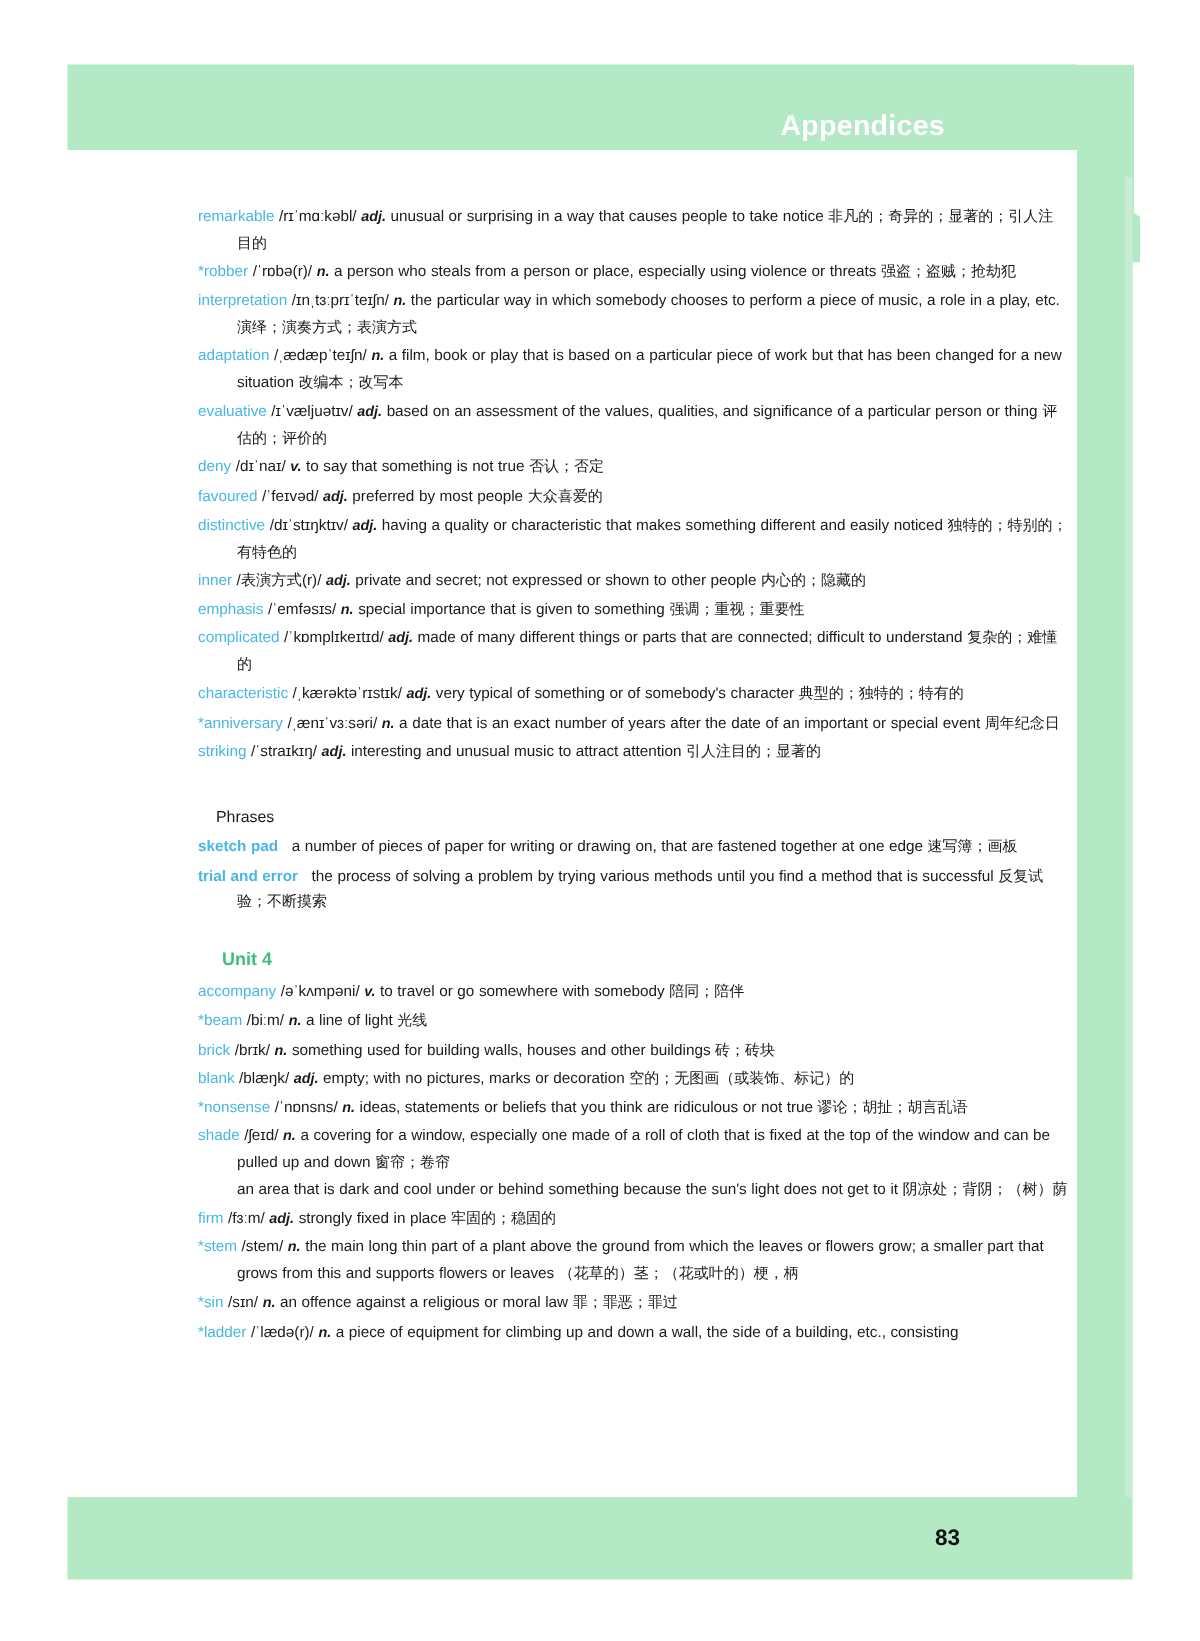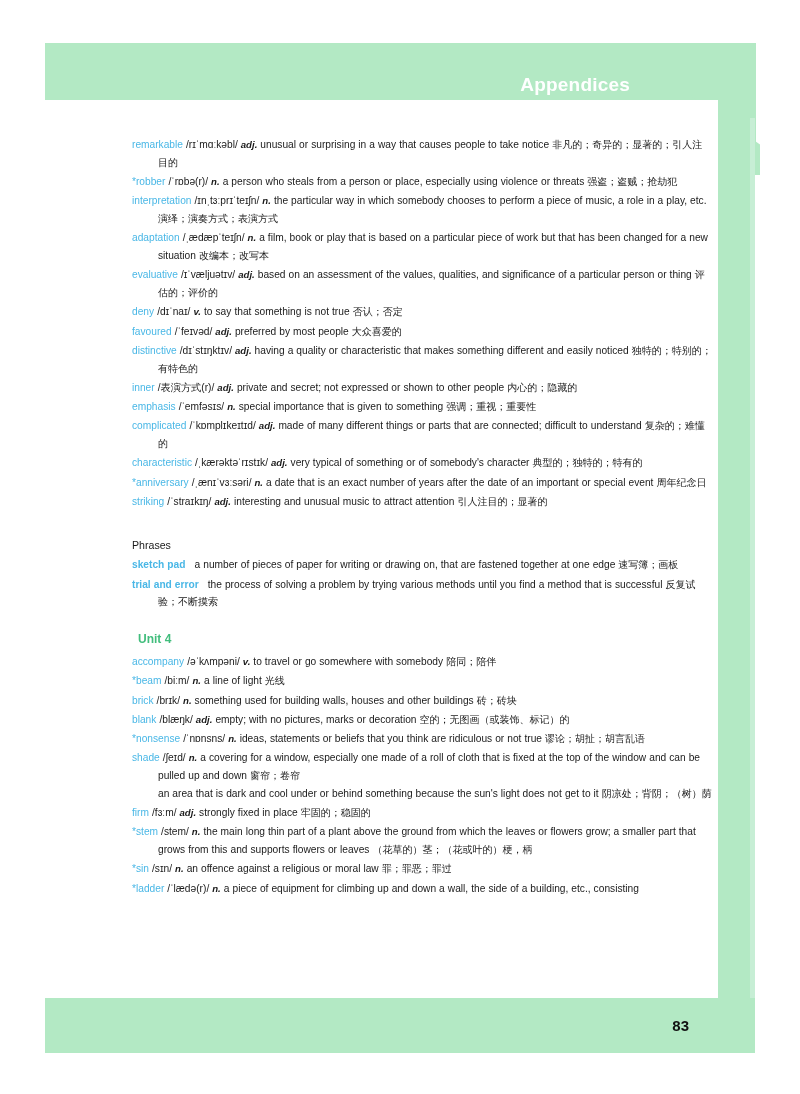--- a/index.html
+++ b/index.html
@@ -46,21 +46,21 @@
     background:#c7eed5;
   }
   
   .ftr-band{
     position:absolute;left:45px;top:998px;width:710px;height:55px;
     background:#b3e9c4;
   }
   .page-num{
     position:absolute;left:45px;top:998px;width:710px;height:55px;
     display:flex;align-items:center;justify-content:flex-end;
-    padding-right:66px;box-sizing:border-box;
+    padding-right:115px;box-sizing:border-box;
     color:#111111;font-weight:bold;font-size:15px;
   }
   
   .content-mask{
     position:absolute;left:45px;top:100px;width:673px;height:898px;
     background:#ffffff;
   }
 
   
   .body{
@@ -71,24 +71,24 @@
     margin:0 0 1.5px 0;
     padding-left:26px;text-indent:-26px;
     word-spacing:.2px;
   }
   .entry .cont{display:block;text-indent:0;padding-left:0;}
   .hw{color:#49b7e6;}
   .ph{font-style:normal;}
   .pos{font-style:italic;font-weight:bold;font-size:9.6px;}
   .cn{font-family:"DejaVu Sans",sans-serif;font-size:10px;}
   .sec-head{
-    margin:14px 0 2px 0;font-size:10.6px;color:#1a1a1a;font-weight:normal;
+    margin:14px 0 2px 12px;font-size:10.6px;color:#1a1a1a;font-weight:normal;
   }
   .unit-head{
-    margin:18px 0 3px 6px;font-size:12px;color:#41bd7c;font-weight:bold;
+    margin:18px 0 3px 16px;font-size:12px;color:#41bd7c;font-weight:bold;
   }
   .phrase-hw{color:#49b7e6;font-weight:bold;}
   .spacer{height:10px;}
 </style>
 </head>
 <body>
 
 <div id="page">
 
   <div class="hdr-band"></div>

